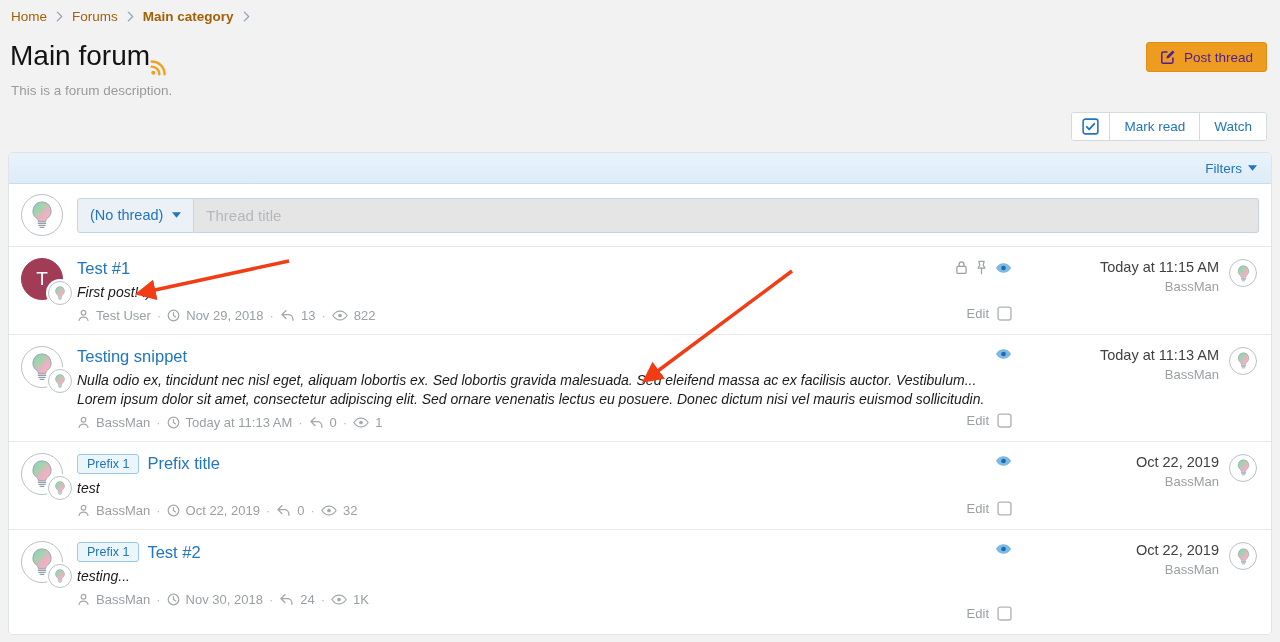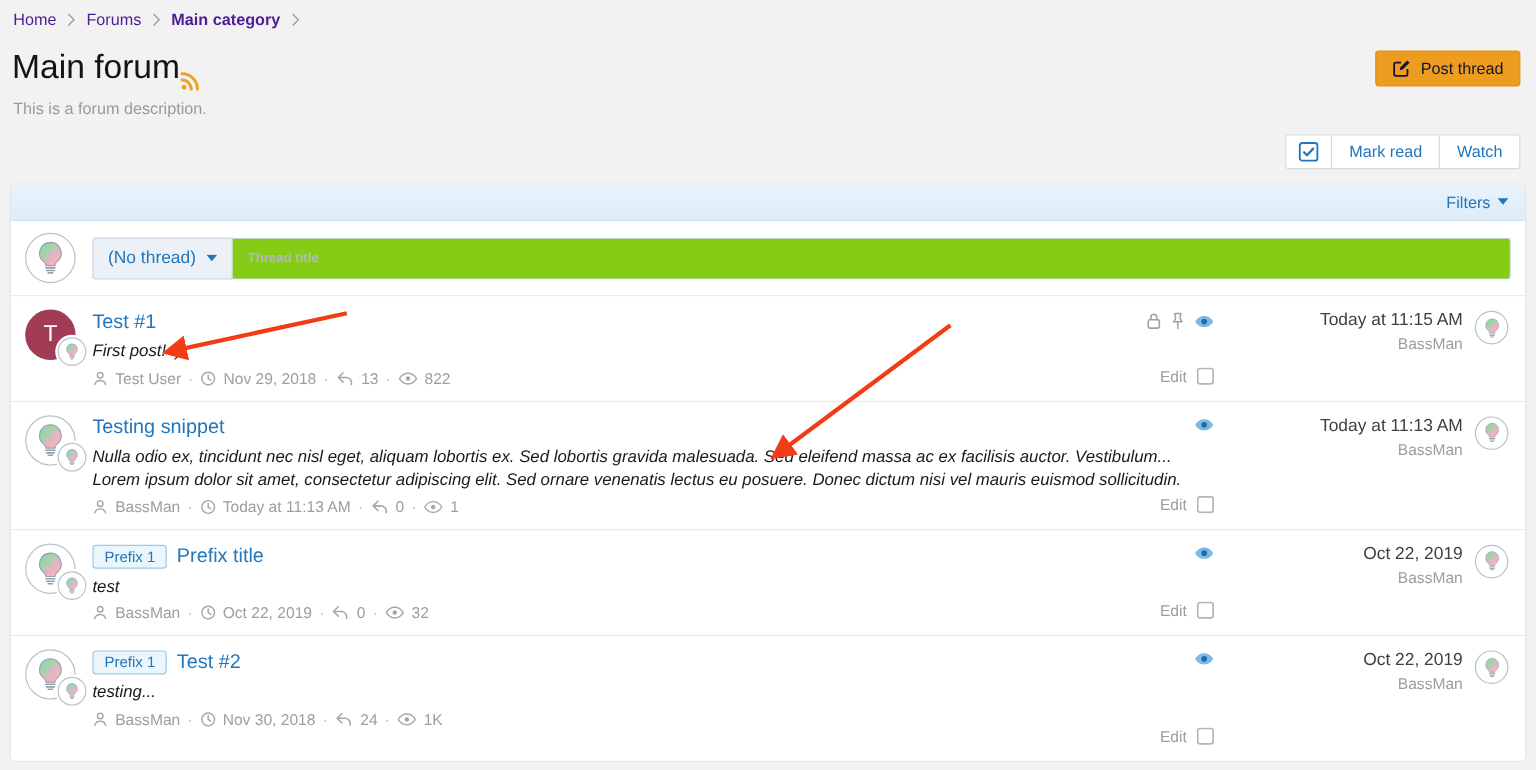--- a/index.html
+++ b/index.html
@@ -3,34 +3,34 @@
 <meta charset="utf-8">
 <style>
   * { margin:0; padding:0; box-sizing:border-box; }
   html,body { width:1280px; height:642px; overflow:hidden; background:#f2f2f2;
     font-family:"Liberation Sans", sans-serif; color:#141414; }
   .page { position:relative; width:1280px; height:642px; }
 
   
   .breadcrumb { position:absolute; top:9px; left:11px; display:flex; align-items:center;
     gap:9px; font-size:13.5px; }
-  .crumb { color:#4c1d95; cursor:pointer; }
+  .crumb { color:#a16207; cursor:pointer; }
   .crumb.current { font-weight:bold; }
   .crumb-sep { width:7px; height:11px; color:#8fa6b8; display:inline-flex; }
   .crumb-sep svg { width:100%; height:100%; }
 
   .page-title { position:absolute; top:40px; left:10px; font-size:28px; font-weight:400;
     color:#131313; display:flex; align-items:center; gap:0; }
   .rss-icon { width:17px; height:17px; color:#f0a11d; margin-top:6px; cursor:pointer; }
   .rss-icon svg { width:100%; height:100%; }
 
   .forum-desc { position:absolute; top:83px; left:11px; font-size:13.5px; color:#9a9a9a; }
 
   .post-btn { position:absolute; top:42px; right:13px; height:30px; background:#ee9c20;
-    border:1px solid #e08f12; border-radius:3px; color:#0f172a; font-size:13.5px;
+    border:1px solid #e08f12; border-radius:3px; color:#4c1d95; font-size:13.5px;
     display:flex; align-items:center; gap:8px; padding:0 13px; cursor:pointer; }
   .post-btn .ic { width:16px; height:16px; display:inline-flex; }
   .post-btn .ic svg { width:100%; height:100%; }
 
   .btn-group { position:absolute; top:112px; right:13px; display:flex; height:29px;
     border:1px solid #d3dae0; border-radius:3px; background:#fff; overflow:hidden; }
   .btn-seg { display:flex; align-items:center; justify-content:center; color:#2176bd;
     font-size:13.5px; padding:0 14px; cursor:pointer; background:#fff; border:none; }
   .btn-seg + .btn-seg { border-left:1px solid #d3dae0; }
   .btn-seg .ic { width:17px; height:17px; display:inline-flex; }
@@ -52,22 +52,22 @@
 
   .quick-row { flex:0 0 63px; display:flex; align-items:center; gap:14px;
     padding:0 12px; border-bottom:1px solid #e6e6e6; }
   .qt-field { display:flex; flex:1; height:35px; }
   .prefix-select { display:flex; align-items:center; gap:9px; padding:0 12px;
     background:#ebf1f6; border:1px solid #c6d5e2; border-radius:3px 0 0 3px;
     color:#2176bd; font-size:14.5px; cursor:pointer; }
   .prefix-select .ic { width:9px; height:6px; display:inline-flex; color:#2176bd; }
   .prefix-select .ic svg { width:100%; height:100%; }
   .title-input { flex:1; border:1px solid #c6d5e2; border-left:none;
-    border-radius:0 3px 3px 0; font-size:11px; padding:0 12px; color:#333;
-    font-family:"Liberation Sans", sans-serif; background:#84cc16;font-weight:bold; }
+    border-radius:0 3px 3px 0; font-size:15px; padding:0 12px; color:#333;
+    font-family:"Liberation Sans", sans-serif; background:#e5e5e5; }
   .title-input::placeholder { color:#b3b9be; }
 
   
   .thread-row { position:relative; display:flex; padding:11px 14px 11px 12px;
     border-bottom:1px solid #e8e8e8; background:#fff; }
   .thread-row:last-child { border-bottom:none; flex:1; }
 
   .cell-avatar { flex:0 0 56px; position:relative; }
   .avatar { border-radius:50%; overflow:hidden; background:#fff; border:1px solid #b9c2c9;
     display:flex; align-items:center; justify-content:center; cursor:pointer; }

